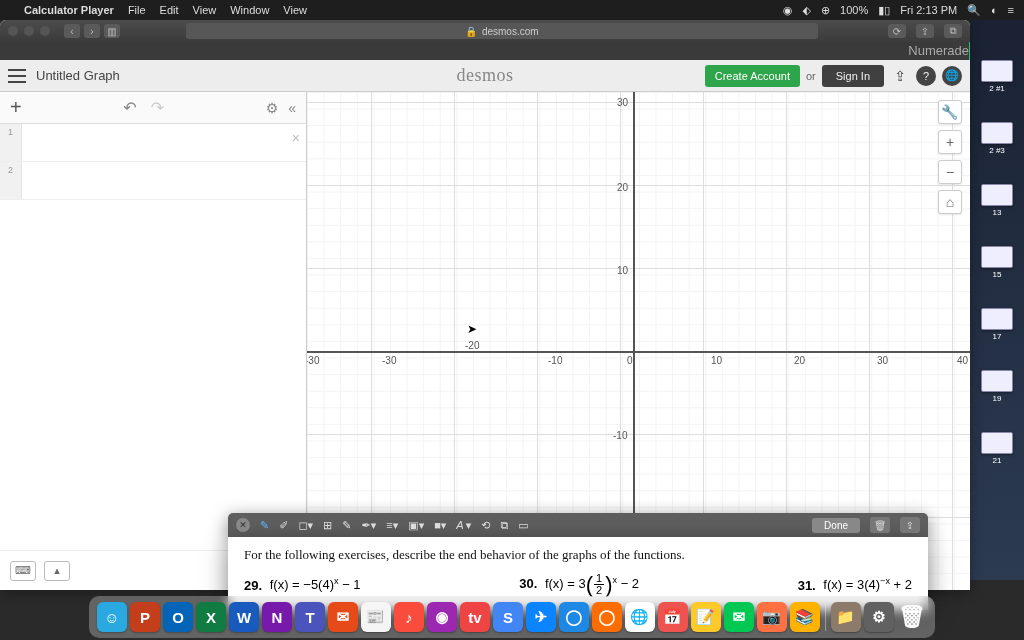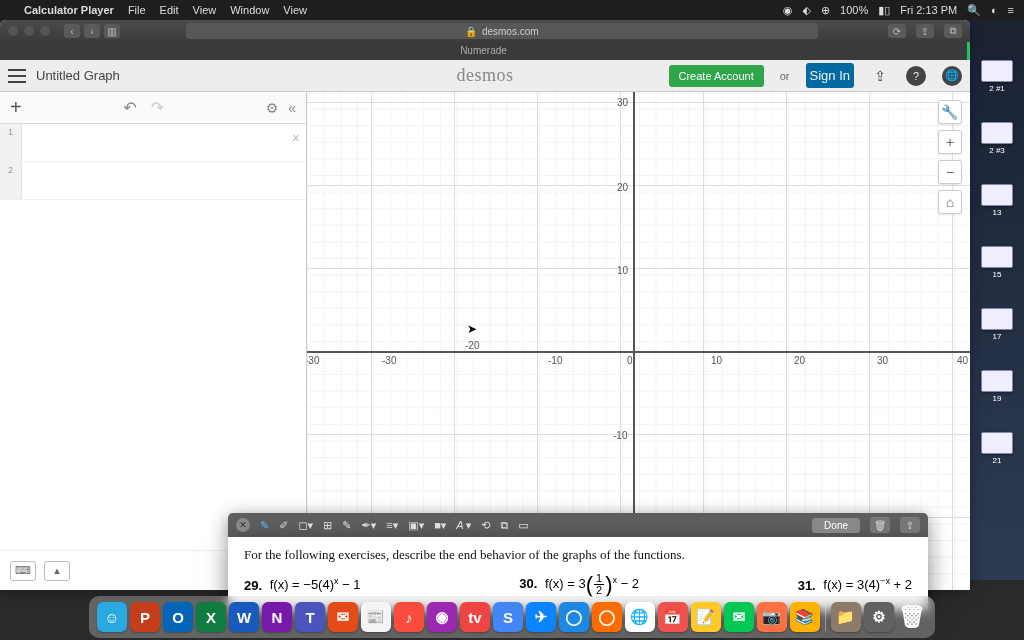--- a/index.html
+++ b/index.html
@@ -21,34 +21,34 @@
 
 .safari-window { position: absolute; left: 0; top: 20px; width: 970px; height: 570px; background: #e9e9e9; z-index: 10; display: flex; flex-direction: column; box-shadow: 0 2px 14px rgba(0,0,0,.35); border-radius: 6px 6px 0 0; overflow: hidden; }
 .safari-toolbar { height: 22px; background: linear-gradient(#4c4c4c,#3b3b3b); display: flex; align-items: center; padding: 0 8px; gap: 6px; }
 .traffic { display: flex; gap: 6px; }
 .traffic span { width: 10px; height: 10px; border-radius: 50%; background: #555; }
 .safari-toolbar .nav { display: flex; gap: 4px; margin-left: 8px; }
 .safari-toolbar .nav span { width: 16px; height: 14px; border-radius: 3px; background: #5a5a5a; display: inline-flex; align-items: center; justify-content: center; color: #bbb; font-size: 10px; }
 .safari-toolbar .urlbox { flex: 1; margin: 0 60px; height: 16px; background: #575757; border-radius: 3px; display: flex; align-items: center; justify-content: center; color: #ccc; font-size: 10px; gap: 4px; }
 .safari-toolbar .rbtn { width: 18px; height: 14px; border-radius: 3px; background: #5a5a5a; color: #bbb; font-size: 10px; display: inline-flex; align-items: center; justify-content: center; margin-left: 4px; }
 .safari-tabs { height: 18px; background: #3a3a3a; display: flex; }
-.safari-tabs .tab { flex: 1; text-align: center; font-size: 10px; color: #aaa; line-height: 18px; border-right: 3px solid #22c55e; }
+.safari-tabs .tab { flex: 1; text-align: right; font-size: 13px; color: #aaa; line-height: 18px; border-right: 1px solid #22c55e; }
 .safari-tabs .tab.active { background: #5a5a5a; color: #ddd; }
 
 
 .desmos { flex: 1; display: flex; flex-direction: column; background: #fff; position: relative; }
 .desmos-header { height: 32px; background: #ededed; border-bottom: 1px solid #ccc; display: flex; align-items: center; padding: 0 8px; gap: 10px; }
 .hamburger { width: 18px; height: 14px; display: flex; flex-direction: column; justify-content: space-between; cursor: pointer; }
 .hamburger span { height: 2px; background: #444; }
 .graph-title { font-size: 13px; color: #444; }
 .desmos-logo { position: absolute; left: 50%; transform: translateX(-50%); font-family: Georgia, serif; font-size: 18px; color: #888; letter-spacing: 0.5px; }
-.header-right { margin-left: auto; display: flex; align-items: center; gap: 16px; }
+.header-right { margin-left: auto; display: flex; align-items: center; gap: 6px; }
 .btn-green { background: #2ea54a; color: #fff; font-size: 11px; padding: 5px 10px; border-radius: 3px; cursor: pointer; }
 .or { font-size: 11px; color: #666; }
-.btn-dark { background: #0369a1; color: #eee; font-size: 13px; padding: 5px 4px; border-radius: 3px; cursor: pointer; }
+.btn-dark { background: #404040; color: #eee; font-size: 11px; padding: 5px 14px; border-radius: 3px; cursor: pointer; }
 .hicon { width: 20px; height: 20px; border-radius: 50%; background: #444; color: #eee; font-size: 11px; display: inline-flex; align-items: center; justify-content: center; cursor: pointer; }
 .hicon.sq { border-radius: 3px; background: transparent; color: #444; font-size: 14px; }
 
 .desmos-body { flex: 1; display: flex; position: relative; }
 
 .expr-panel { width: 307px; background: #fff; border-right: 1px solid #ccc; display: flex; flex-direction: column; }
 .expr-toolbar { height: 32px; border-bottom: 1px solid #ddd; display: flex; align-items: center; padding: 0 10px; background: #fafafa; }
 .expr-toolbar .plus { font-size: 20px; color: #555; cursor: pointer; }
 .expr-toolbar .center { margin: 0 auto; display: flex; gap: 14px; color: #888; font-size: 16px; }
 .expr-toolbar .right { display: flex; gap: 10px; color: #888; font-size: 14px; }

